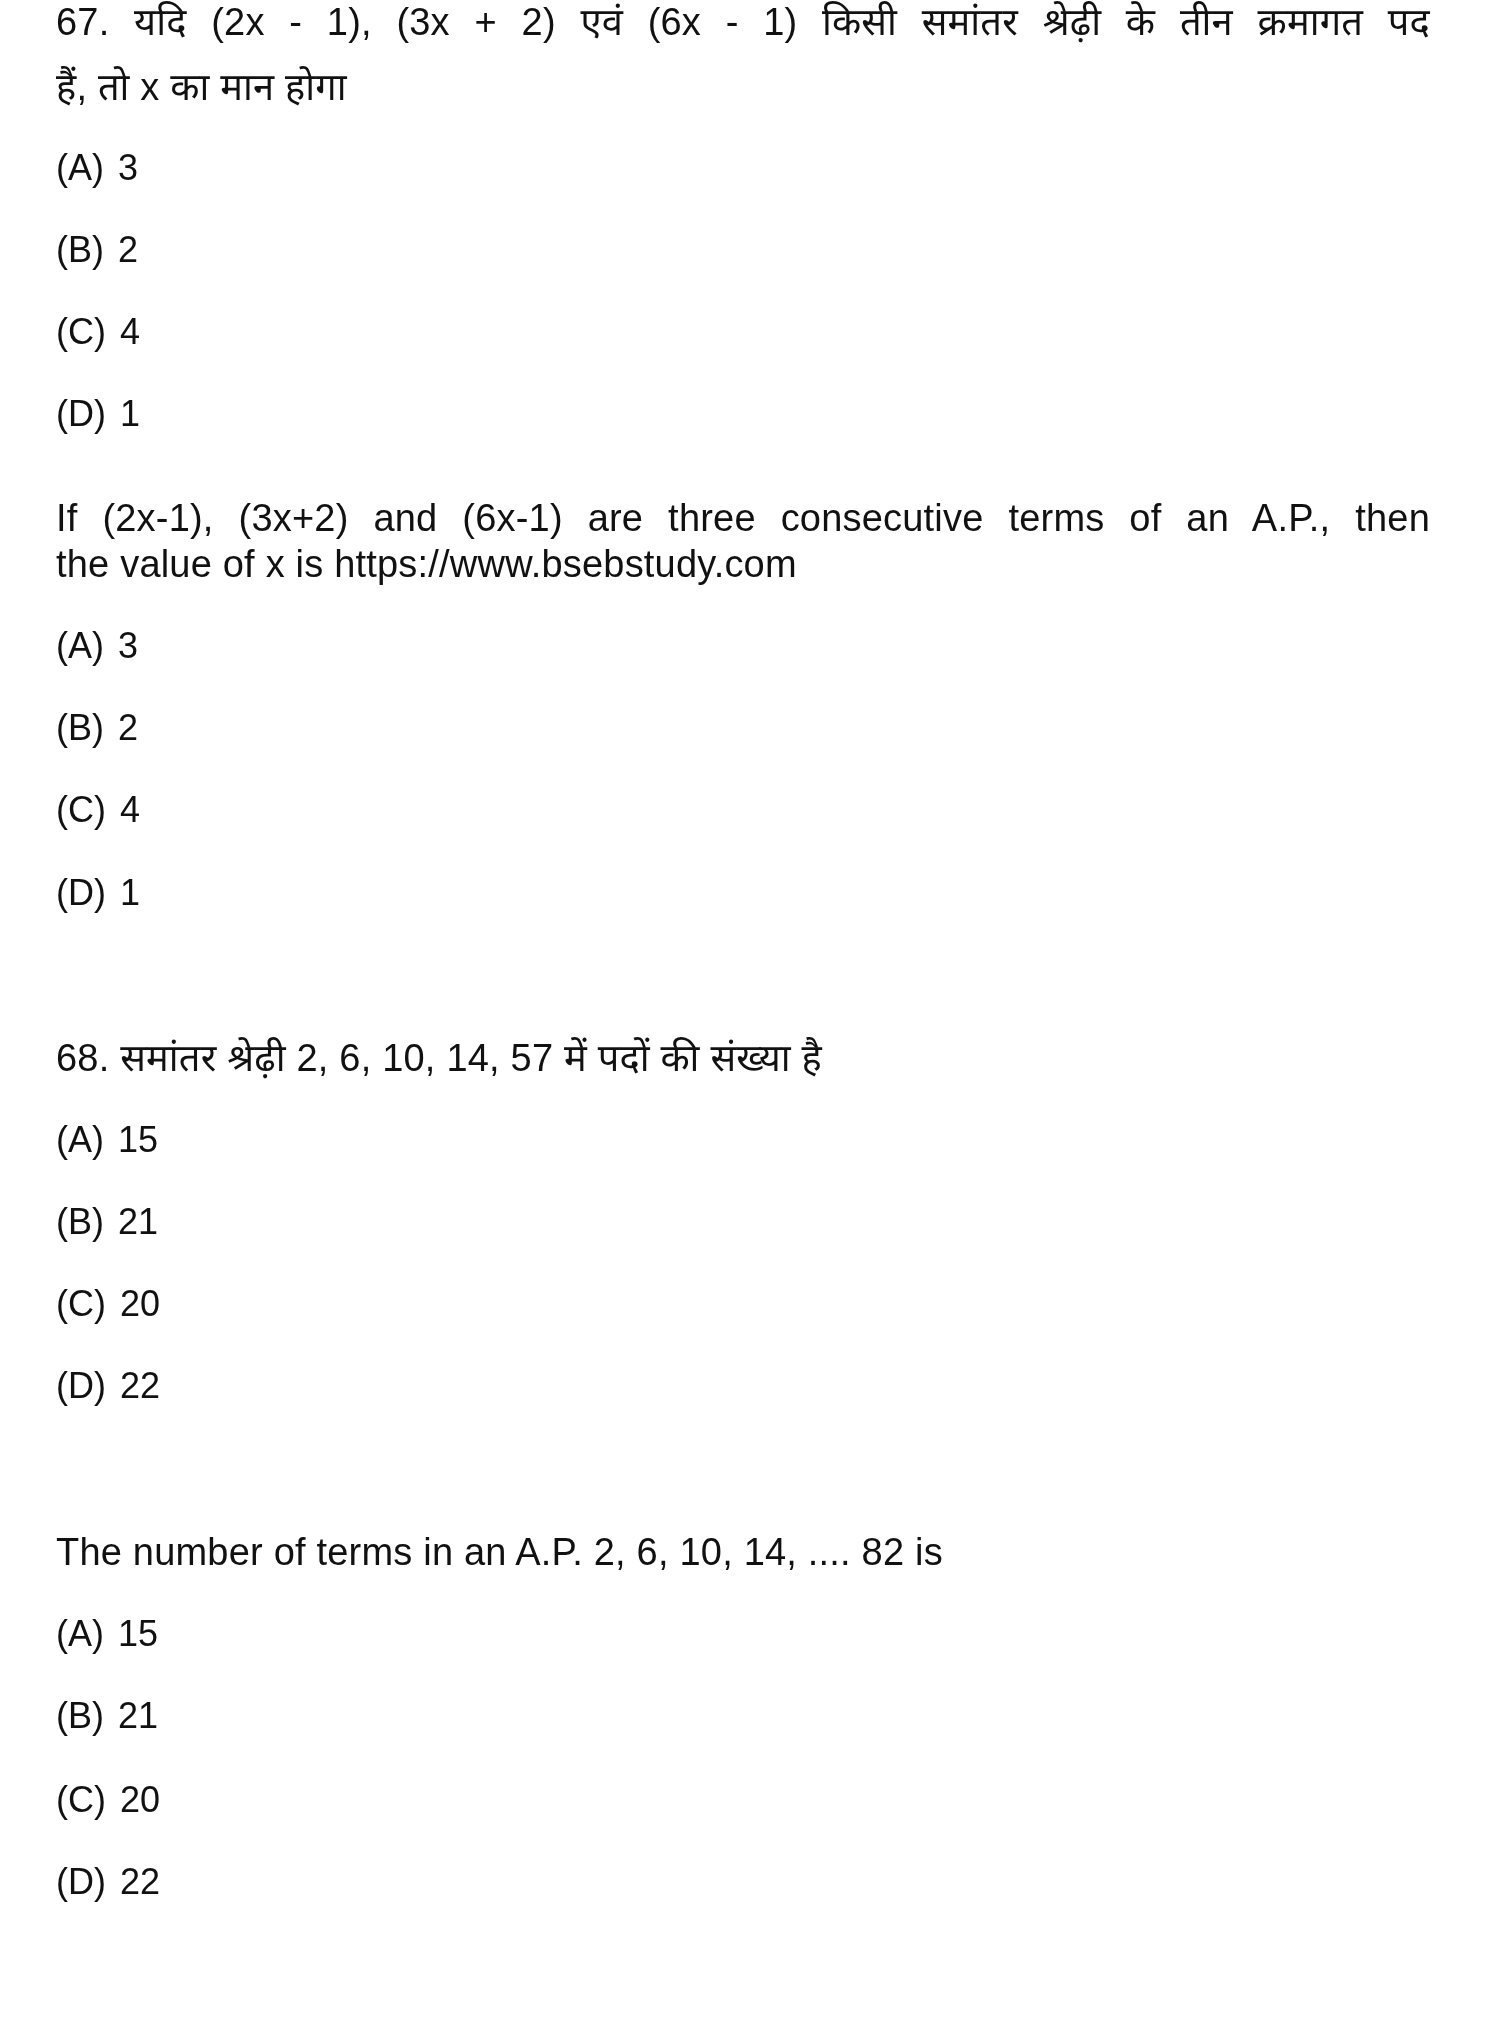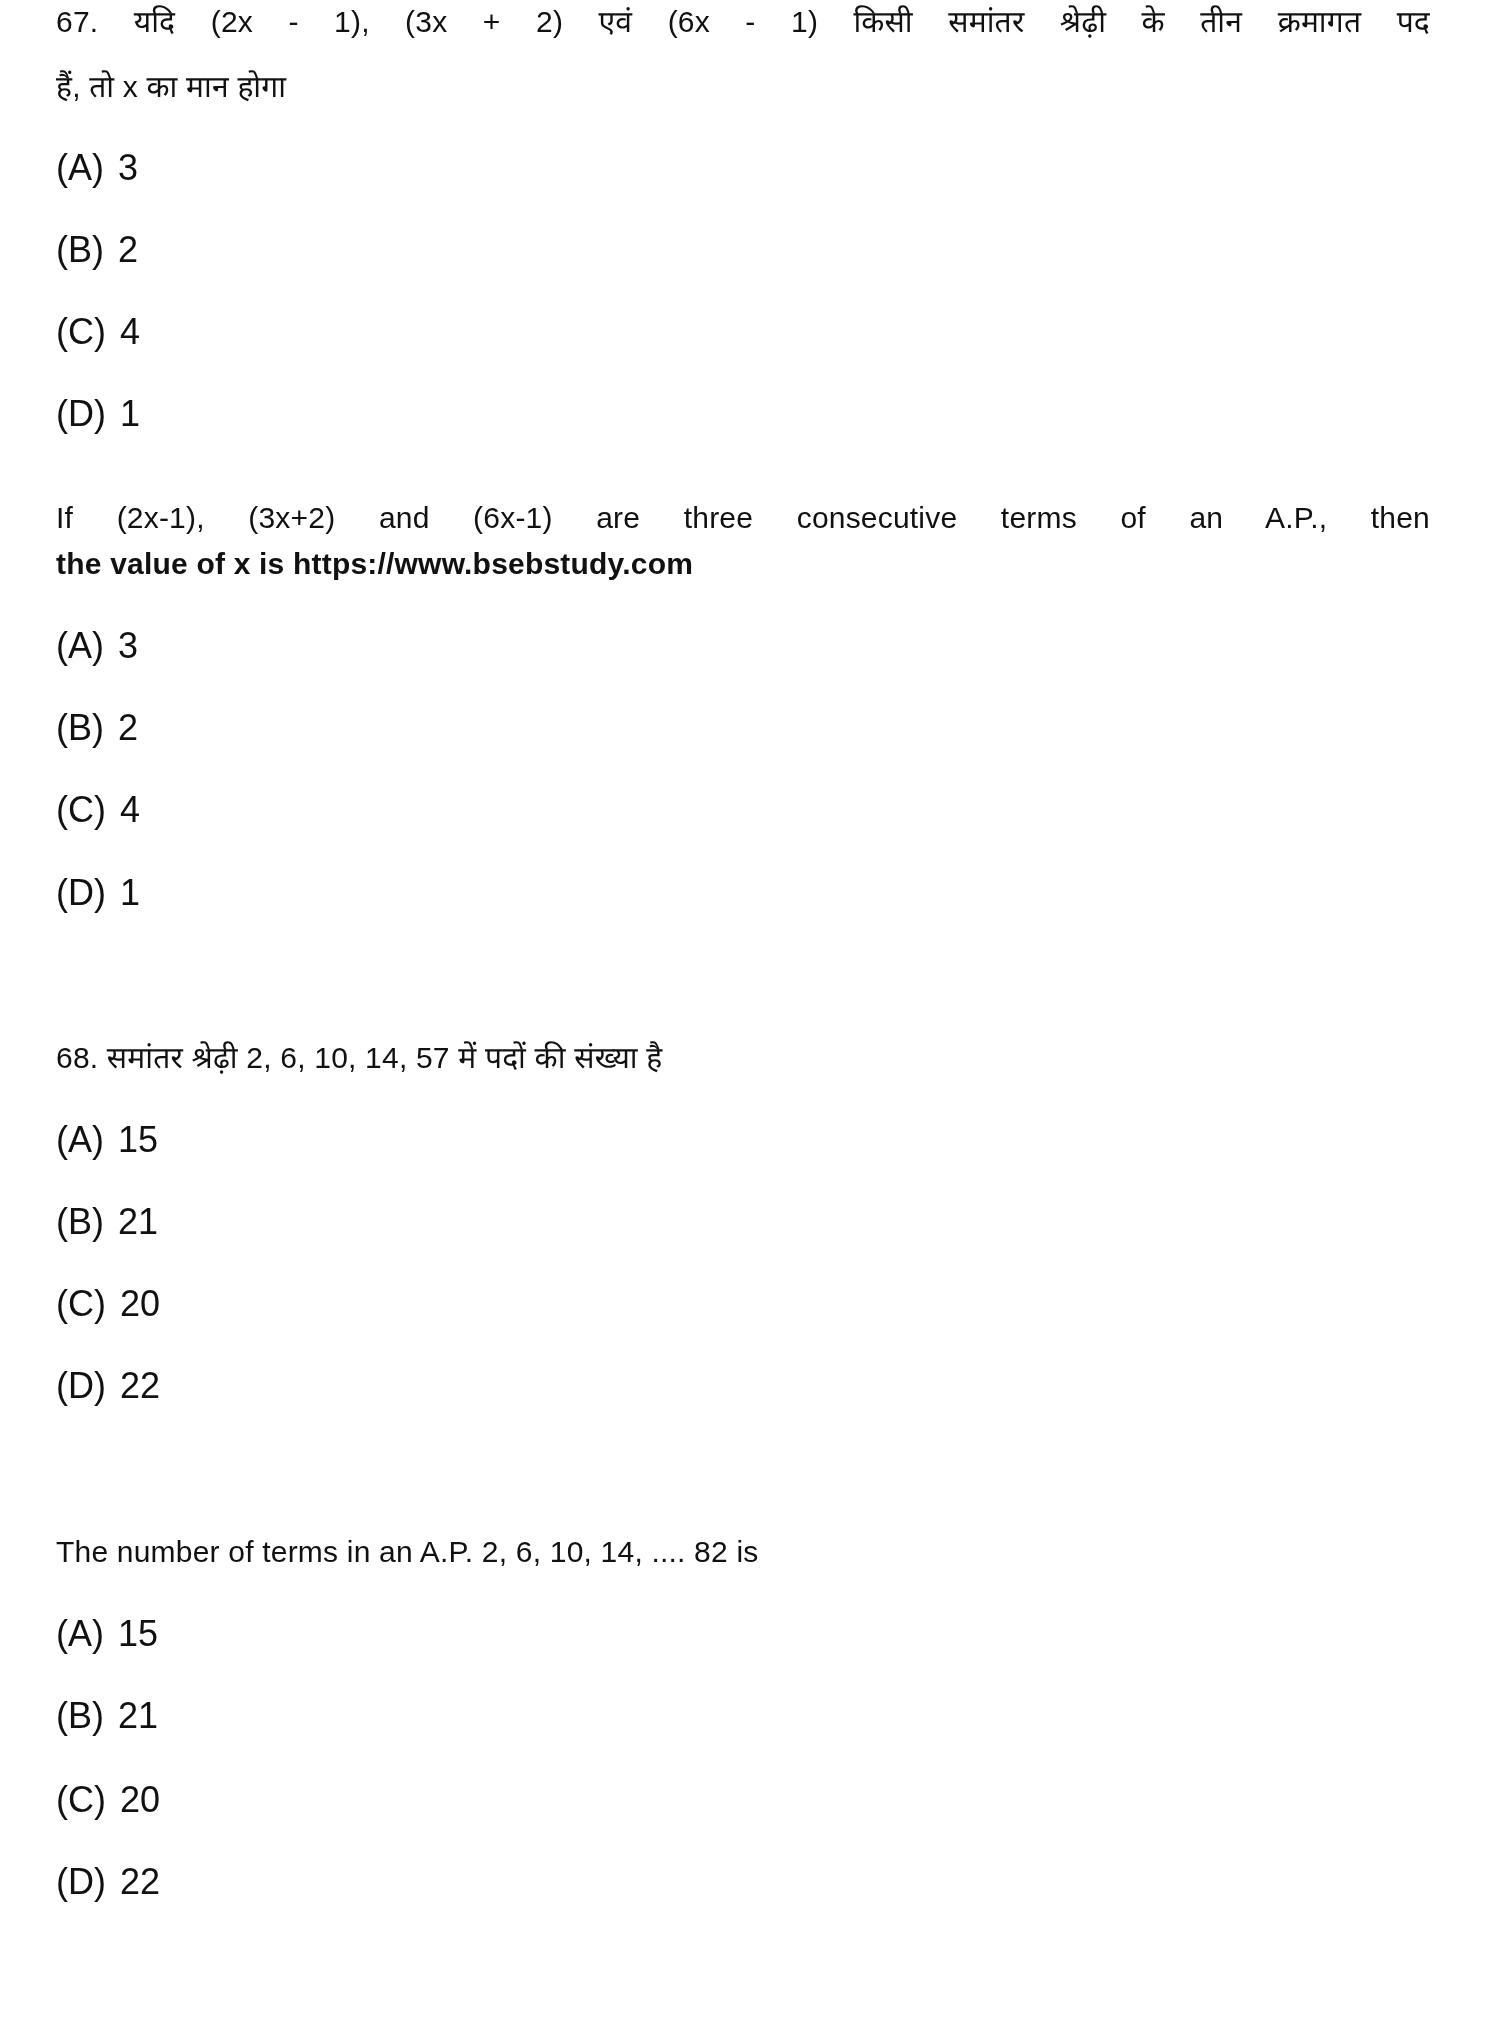--- a/index.html
+++ b/index.html
@@ -11,21 +11,21 @@
       width: 1505px;
       height: 2034px;
       position: relative;
       overflow: hidden;
       color: #111111;
       font-family: "Liberation Sans", "DejaVu Sans", sans-serif;
     }
     .line {
       position: absolute;
       left: 56px;
-      font-size: 30px;
+      font-size: 38px;
       line-height: 44px;
       white-space: nowrap;
       letter-spacing: 0.2px;
     }
     .justify {
       width: 1374px;
       text-align: justify;
       text-align-last: justify;
       white-space: normal;
       word-spacing: 2px;
@@ -55,21 +55,21 @@
   <span class="letter">(B)</span><span>2</span>
 </div>
 <div class="opt" style="top:310px;">
   <span class="letter">(C)</span><span>4</span>
 </div>
 <div class="opt" style="top:392px;">
   <span class="letter">(D)</span><span>1</span>
 </div>
 
 <div class="line justify" style="top:496px;">If (2x-1), (3x+2) and (6x-1) are three consecutive terms of an A.P., then</div>
-<div class="line" style="top:542px;font-weight:bold;">the value of x is https://www.bsebstudy.com</div>
+<div class="line" style="top:542px;">the value of x is https://www.bsebstudy.com</div>
 
 <div class="opt" style="top:624px;">
   <span class="letter">(A)</span><span>3</span>
 </div>
 <div class="opt" style="top:706px;">
   <span class="letter">(B)</span><span>2</span>
 </div>
 <div class="opt" style="top:788px;">
   <span class="letter">(C)</span><span>4</span>
 </div>

